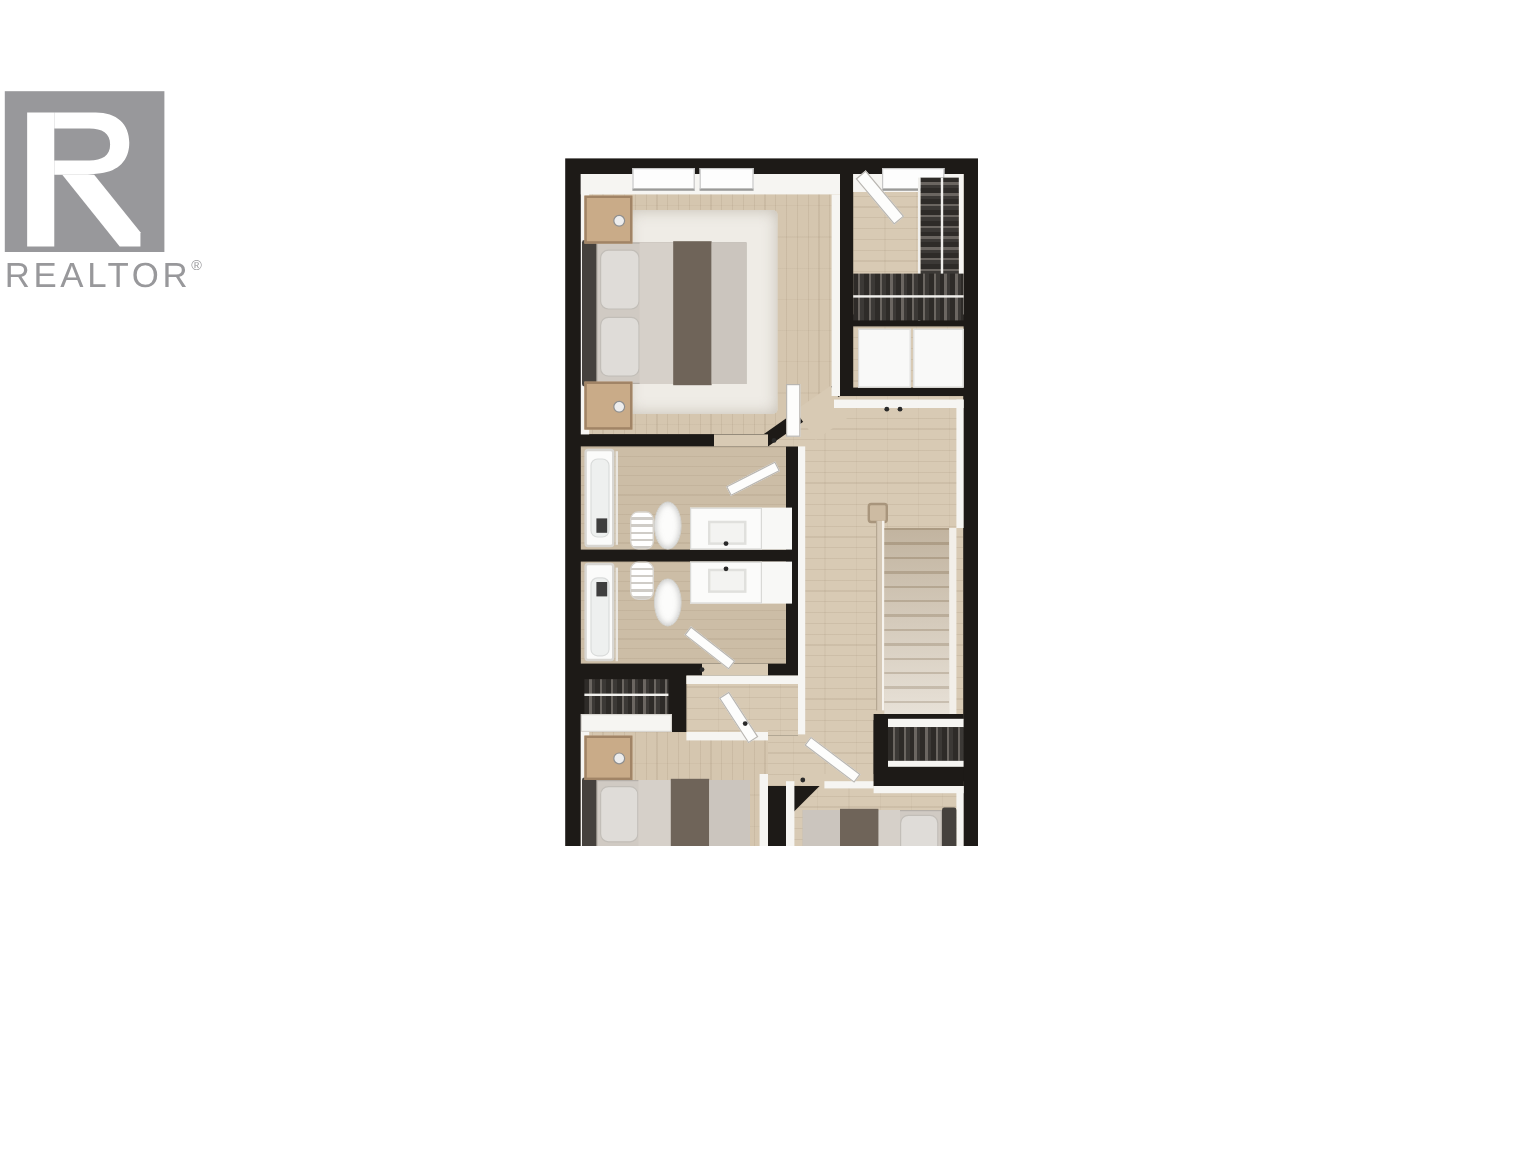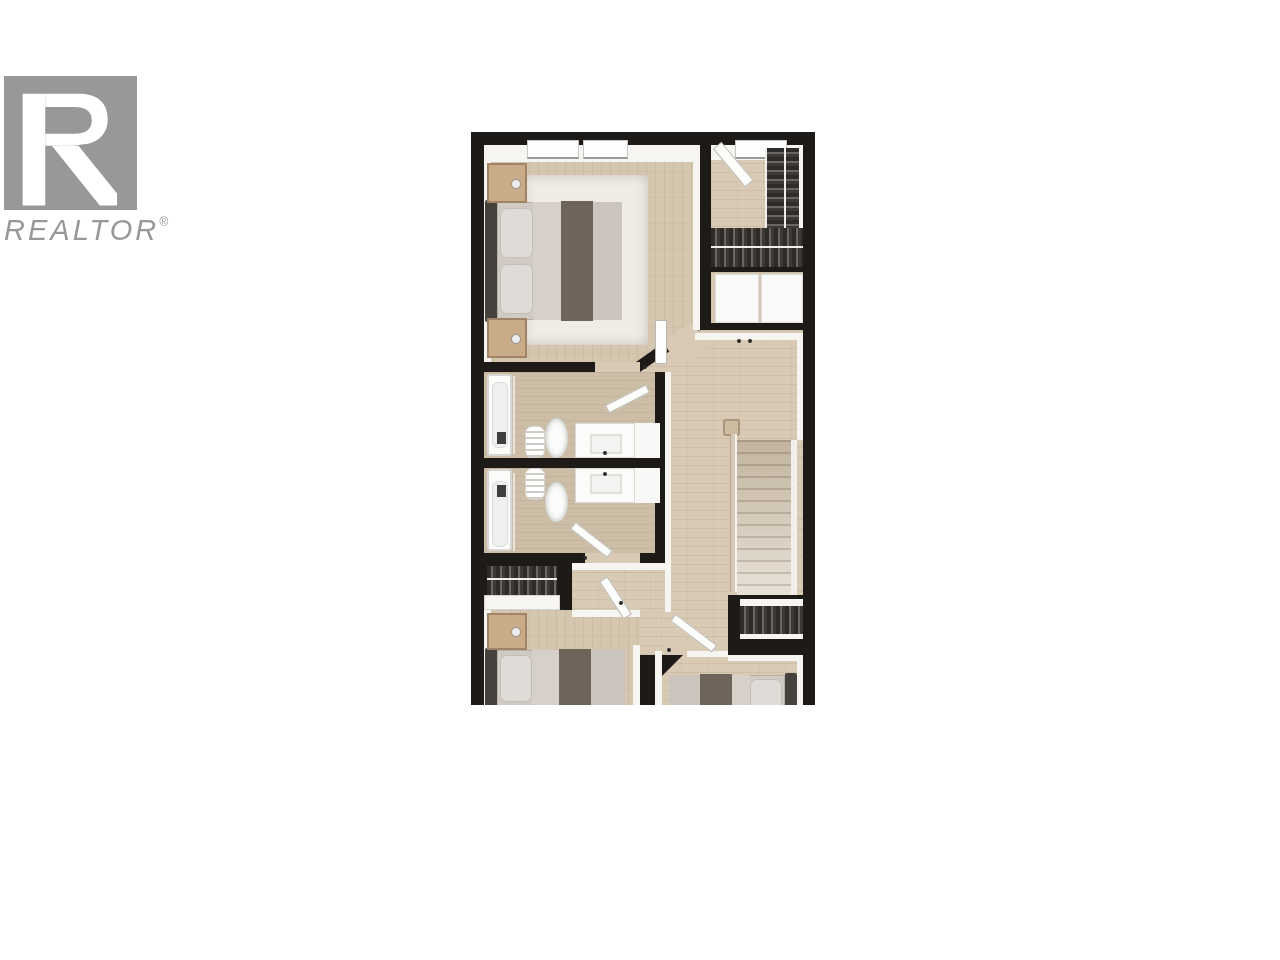--- a/index.html
+++ b/index.html
@@ -1,17 +1,17 @@
 <!DOCTYPE html>
 <html style="--page-bg: #ffffff; --logo-gray: #98989b; --wall: #1d1a17; --floor: #d5c6af; --floor-hall: #d8cab4; --floor-bath: #ccbda6; --rug: #efece6; --wood-furniture: #c9ab88; --bed-stripe: #6f6459;"><head>
 <meta charset="utf-8">
 <style>
   html,body{margin:0;padding:0;}
   body{font-family:"Liberation Sans",sans-serif;background:#fff;}
-  .screen{position:relative;width:1280px;height:705px;background:var(--page-bg,#fff);overflow:hidden;font-style:italic;}
+  .screen{position:relative;width:1280px;height:705px;background:var(--page-bg,#fff);overflow:hidden;}
 
   
   .logo-wrap{position:absolute;left:4px;top:76px;width:150px;}
   .logo-box{width:133px;height:134px;background:var(--logo-gray,#98989b);}
   .logo-box svg{display:block;width:100%;height:100%;}
   .logo-text{margin-top:4px;font-size:29px;font-weight:400;letter-spacing:3px;color:var(--logo-gray,#98989b);white-space:nowrap;}
   .logo-text sup{font-size:12px;letter-spacing:0;vertical-align:14px;}
 
   
   .plan{position:absolute;left:471px;top:132px;width:344px;height:711px;background:var(--wall,#1d1a17);}

